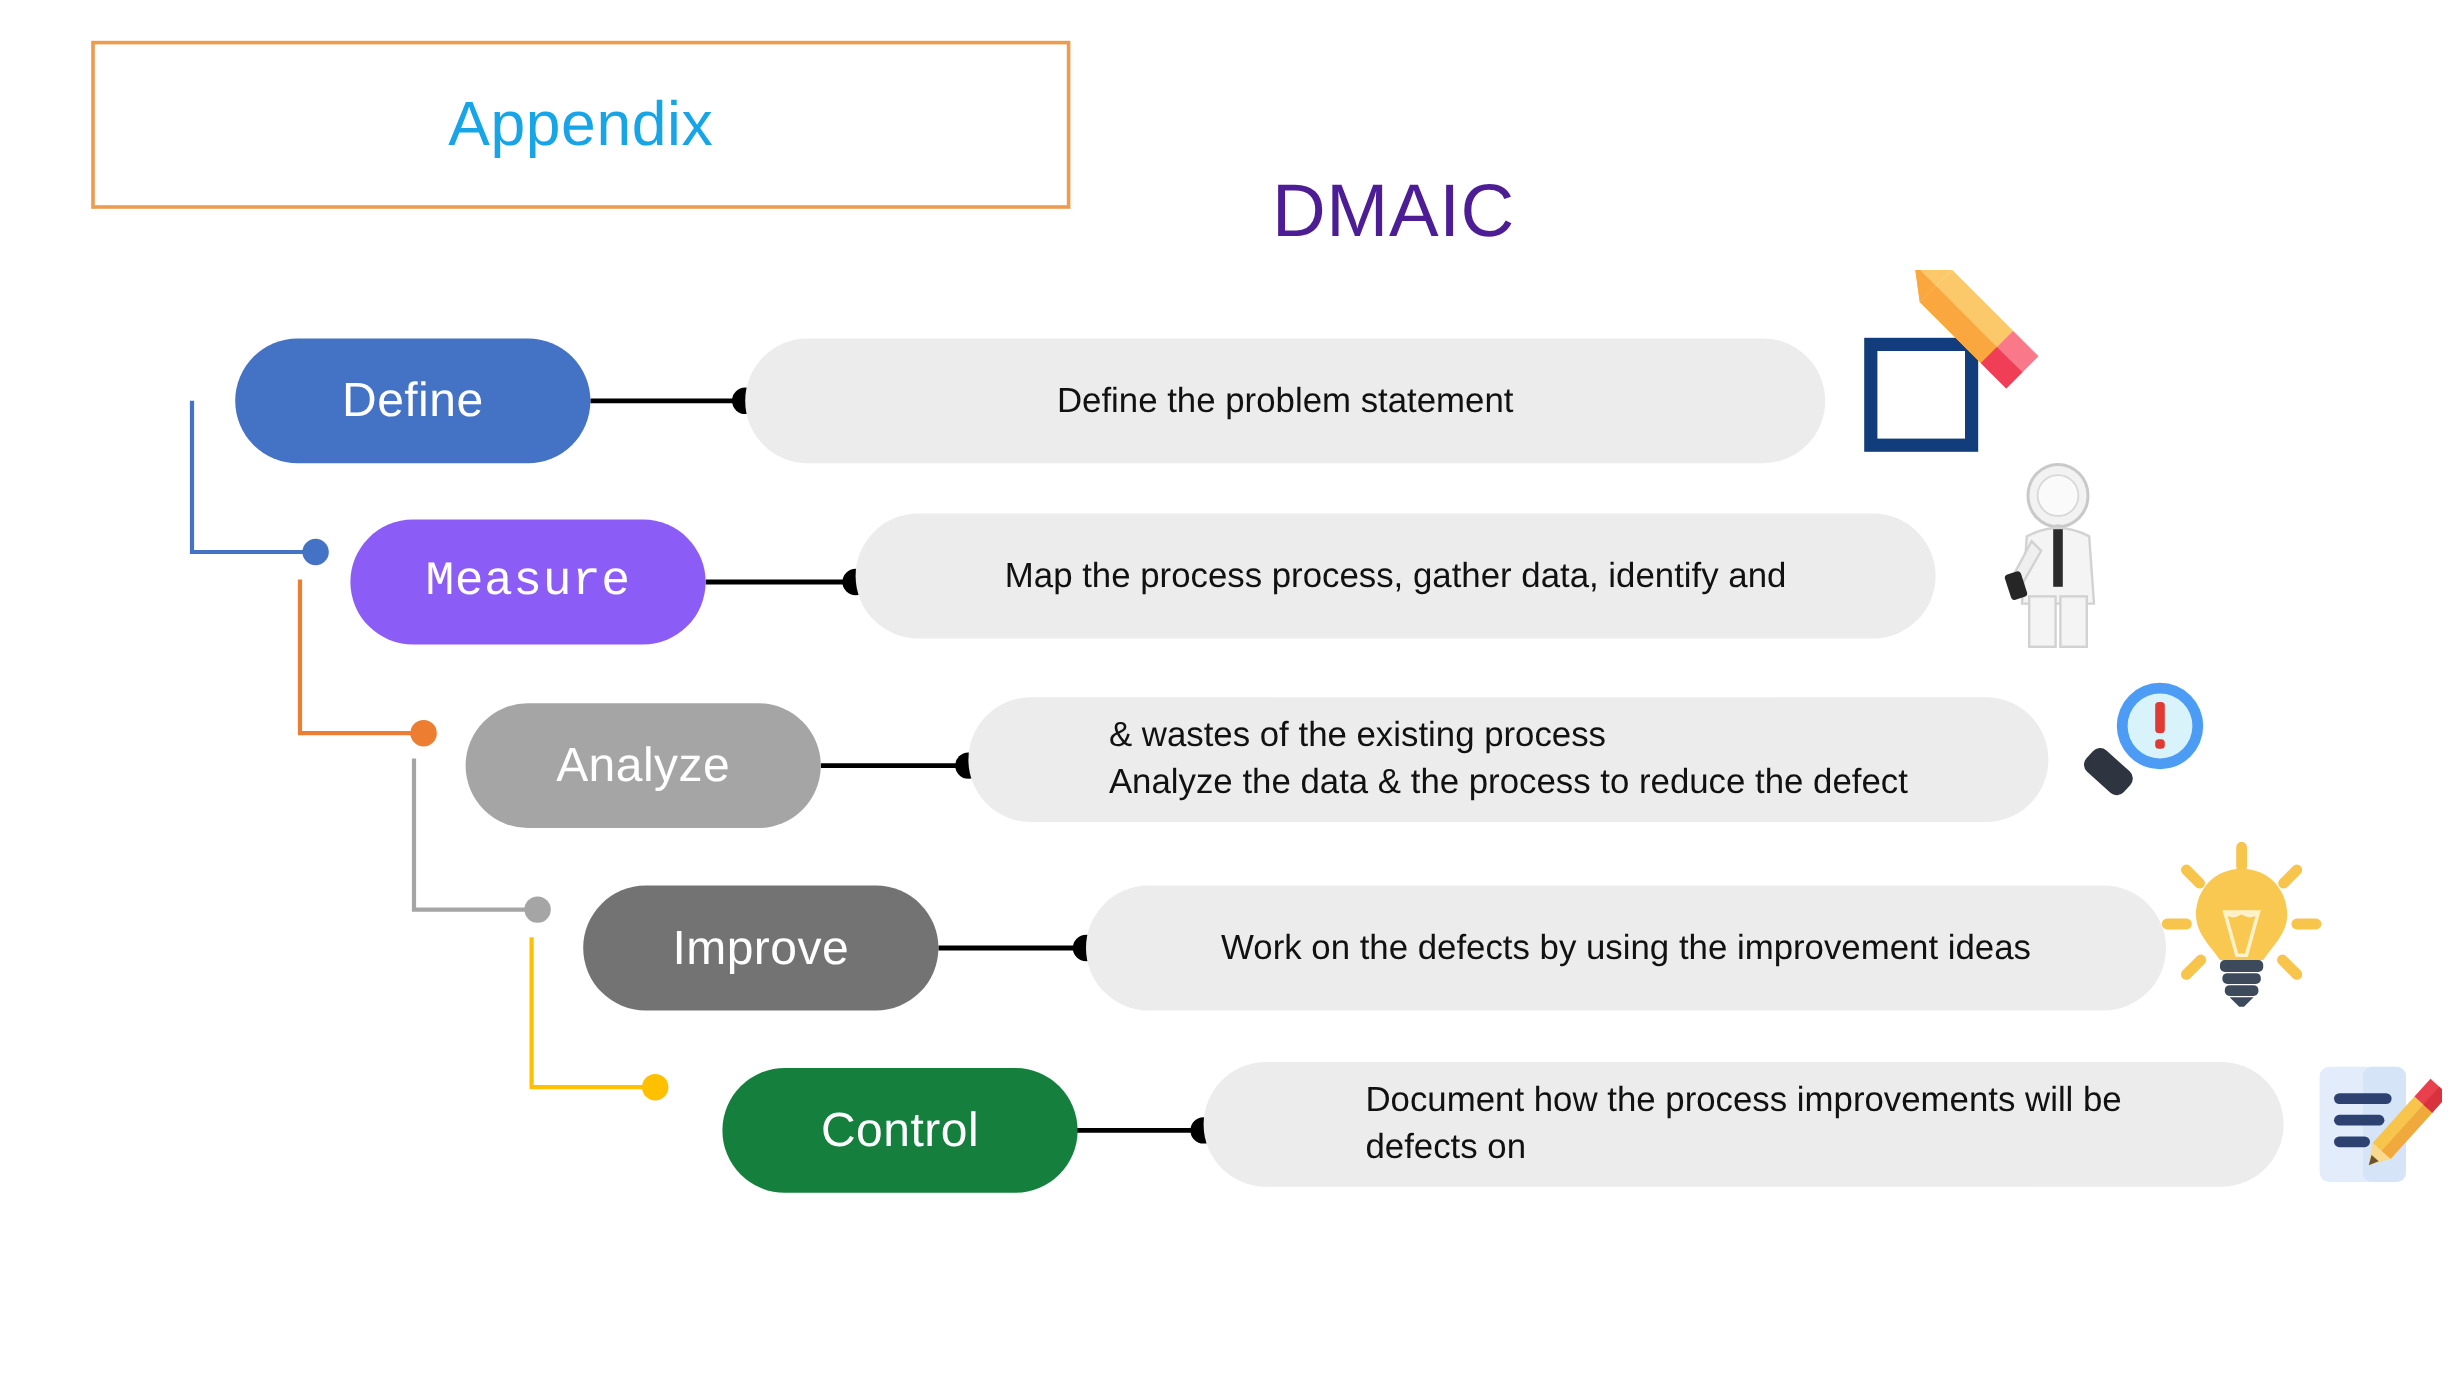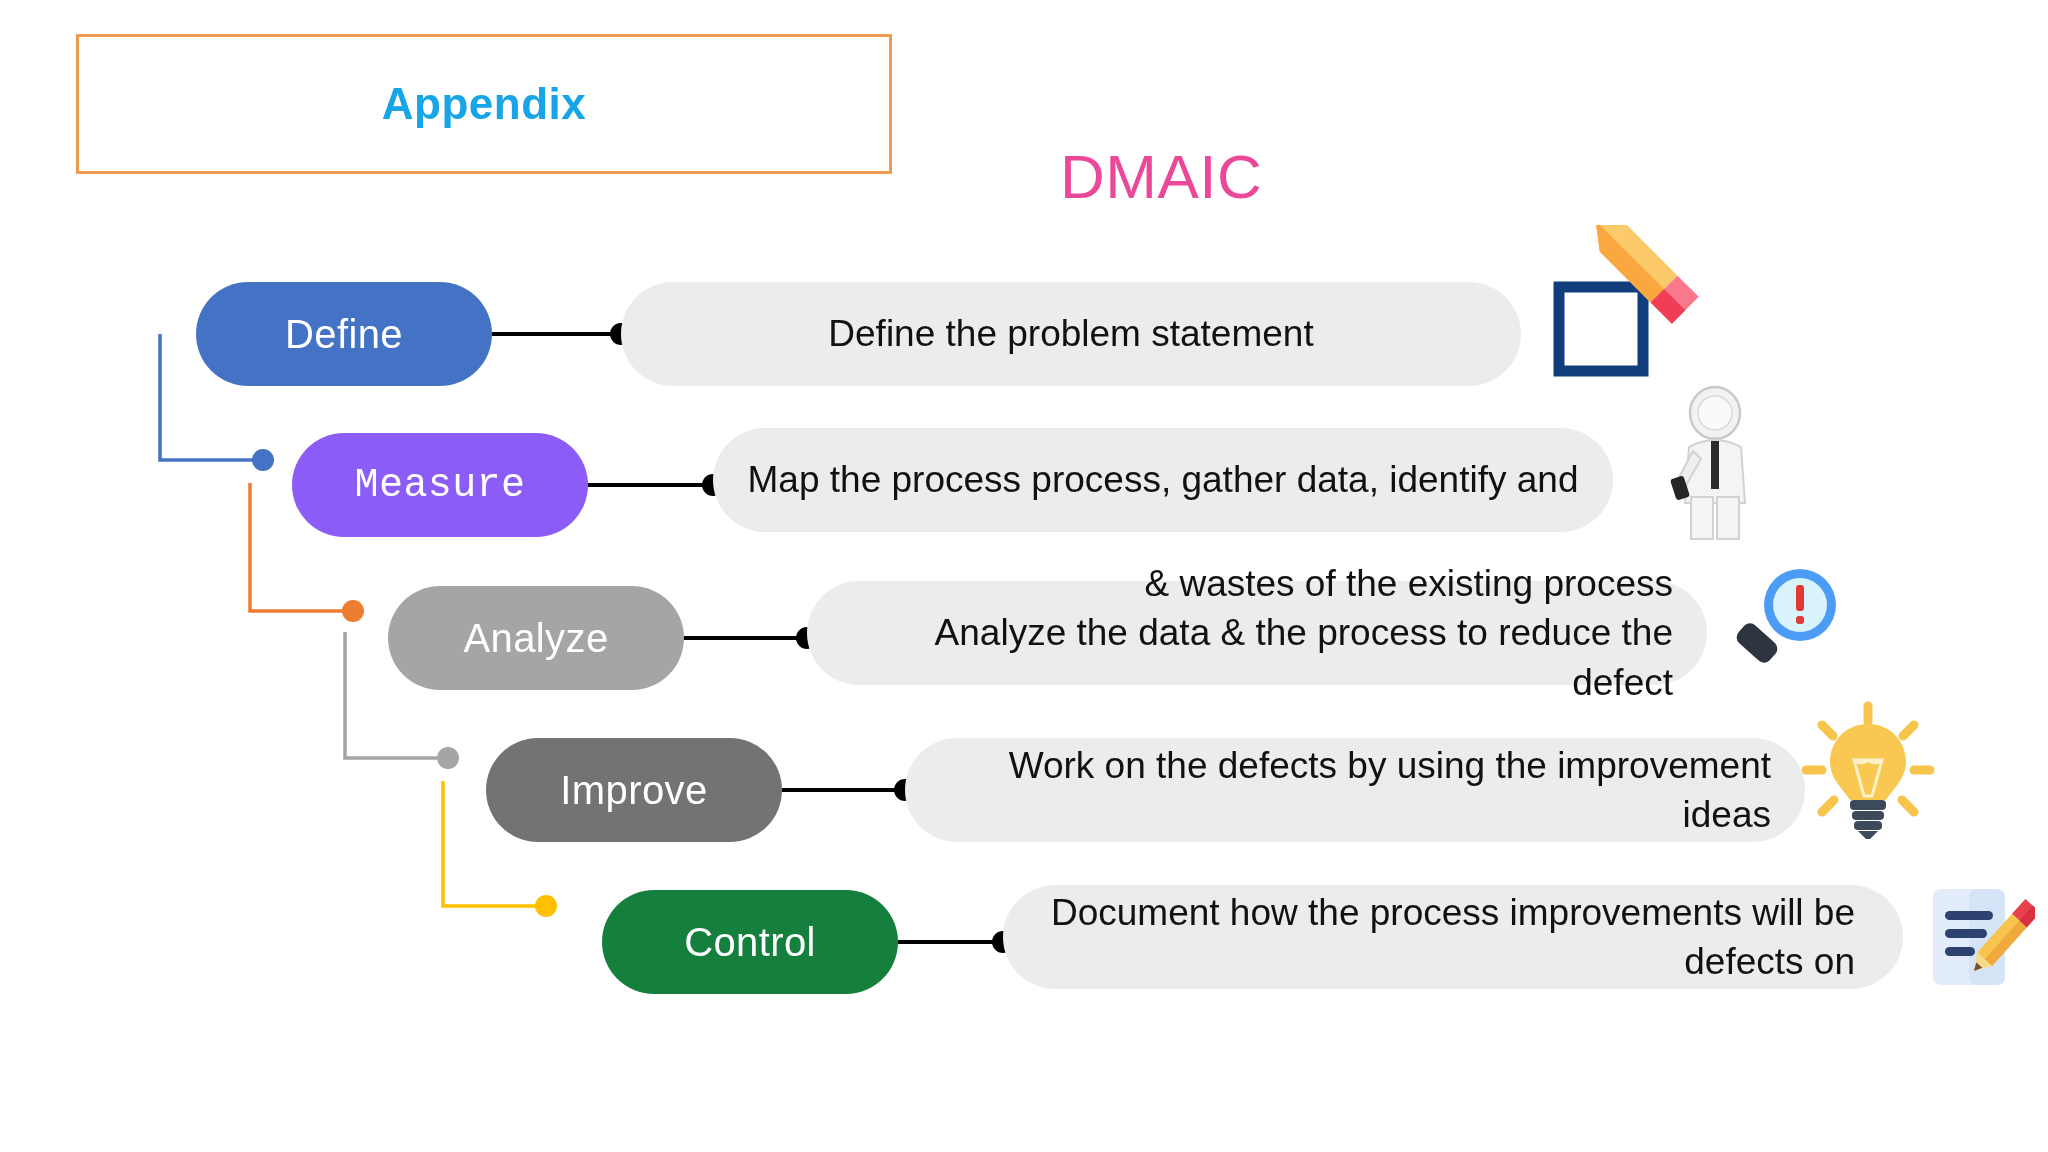--- a/index.html
+++ b/index.html
@@ -28,33 +28,33 @@
   }
   #appendix-text {
     position: absolute;
     left: 0;
     top: 0;
     width: 100%;
     height: 100%;
     display: flex;
     align-items: center;
     justify-content: center;
-    font-size: 44px;
-    font-weight: bold;
+    font-size: 52px;
+    font-weight: normal;
     color: #18A5E8;
     letter-spacing: 0.5px;
   }
 
   
   #dmaic-title {
     position: absolute;
     left: 1060px;
     top: 141px;
     font-size: 62px;
-    color: #ec4899;
+    color: #4c1d95;
     font-weight: normal;
     letter-spacing: 0.5px;
     white-space: nowrap;
   }
 
   
   #diagram {
     position: absolute;
     left: 0;
     top: 0;
@@ -91,23 +91,23 @@
   }
 
   .desc {
     position: absolute;
     height: 104px;
     background: #ECECEC;
     border-radius: 52px;
     display: flex;
     align-items: center;
     justify-content: center;
-    text-align: right;
+    text-align: left;
     color: #111111;
-    font-size: 37px;
+    font-size: 29px;
     line-height: 1.33;
     padding: 0 34px;
     box-sizing: border-box;
   }
   .desc span { display: block; }
 
   
   .deco { position: absolute; }
 </style>
 </head>

